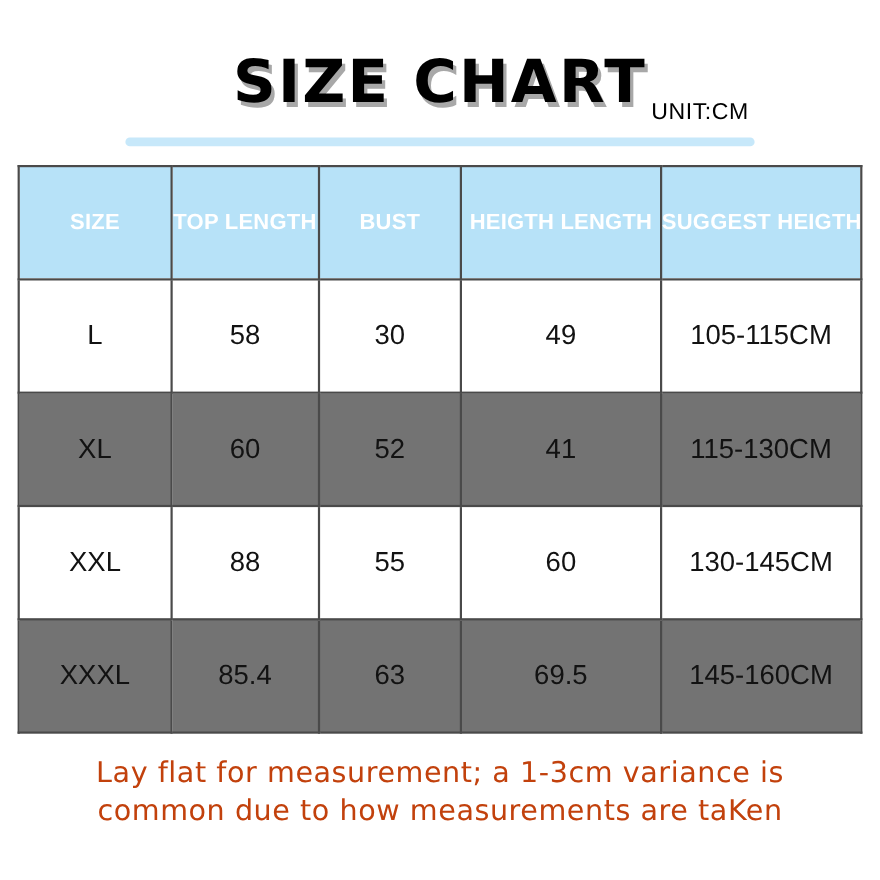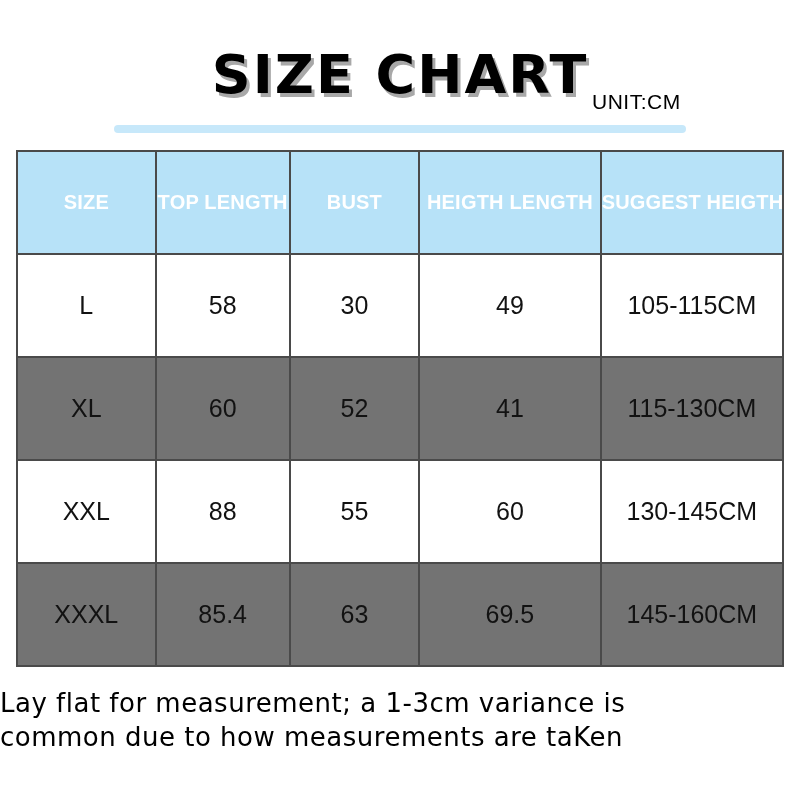--- a/index.html
+++ b/index.html
@@ -76,25 +76,25 @@
     font-family: "Liberation Sans", sans-serif;
     font-weight: 400;
     font-size: 25px;
     white-space: nowrap;
   }
   tbody tr.alt td { background: #737373; }
 
   
   .footer-note {
     margin-top: 20px;
-    text-align: left;
+    text-align: center;
     font-family: "DejaVu Sans", sans-serif;
     font-size: 26px;
     line-height: 1.3;
-    color: #000000;
+    color: #c2410c;
     letter-spacing: 0.5px;
   }
 </style>
 </head>
 <body>
 
 <div class="page">
 
   <div class="title-row">
     <div class="main-title">SIZE CHART</div>

